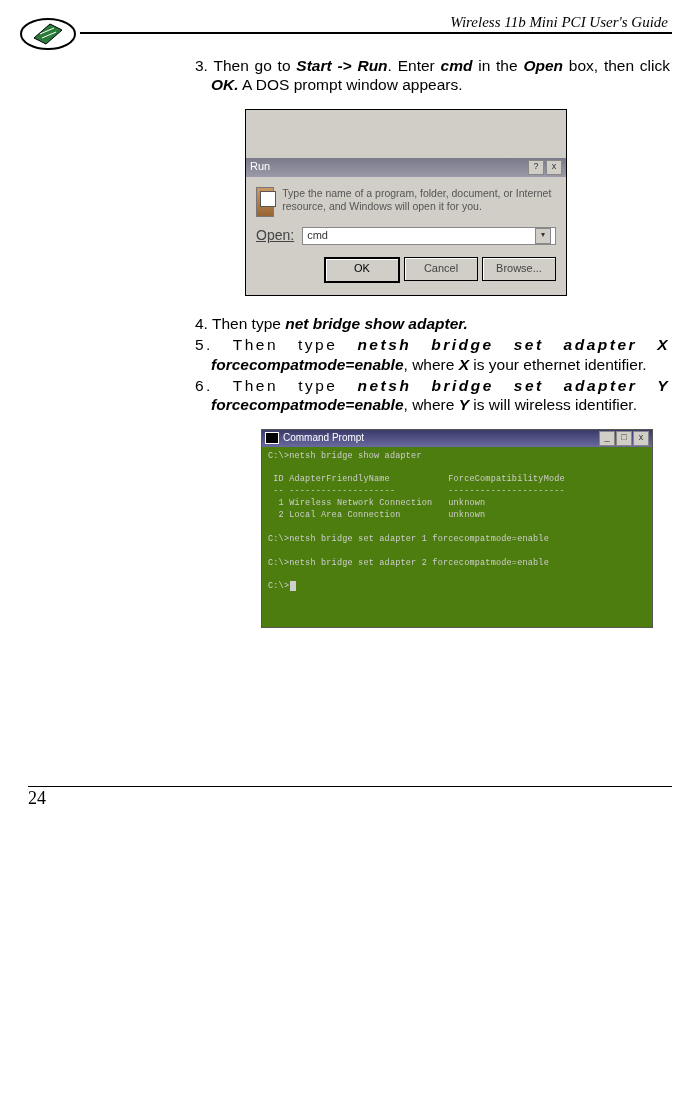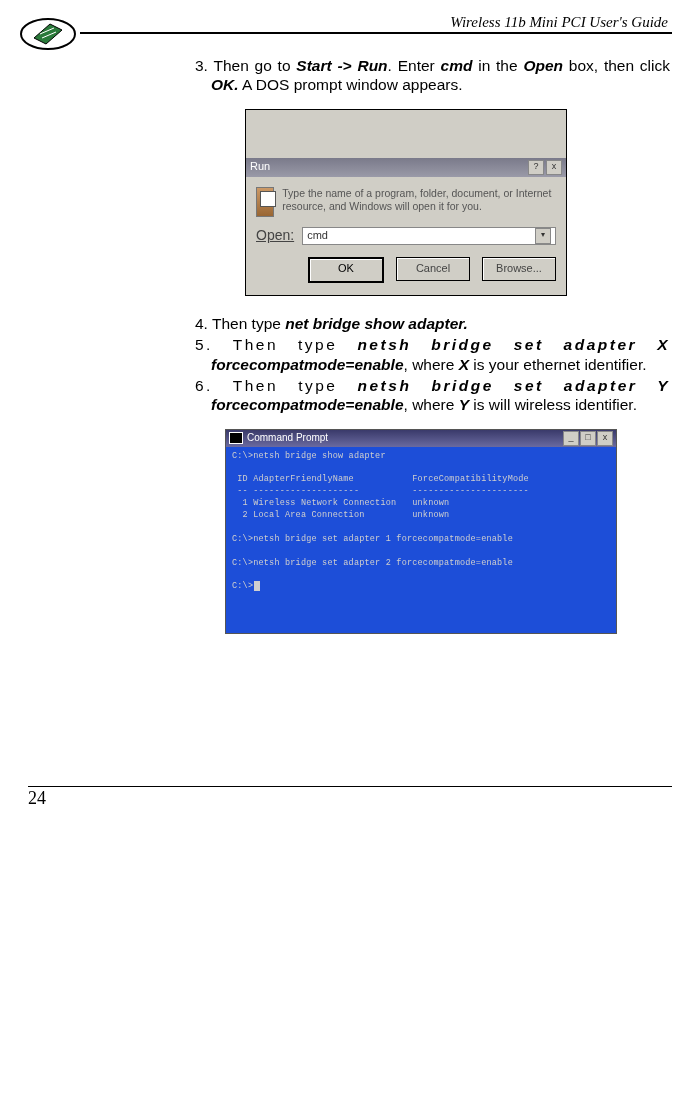--- a/index.html
+++ b/index.html
@@ -109,48 +109,49 @@
   .run-open-label { color:#444; text-decoration: underline; font-size:14px;}
   .run-input {
     flex:1; height:18px; border:1px solid #888; background:#fff;
     padding: 1px 4px; font-size:11px; box-sizing:border-box;
     display:flex; align-items:center; justify-content:space-between;
   }
   .run-input-arrow{
     width:14px; height:14px; background:#d0cec6; border:1px solid #888;
     font-size:8px; text-align:center; line-height:12px;
   }
-  .run-buttons { display:flex; justify-content:flex-end; gap:12px; }
+  .run-buttons { display:flex; justify-content:flex-end; gap:4px; }
   .run-btn {
     width: 72px; height: 22px;
     background:#d0cec6; border:1px solid #000;
     font-size:11px; text-align:center; line-height:20px;
     box-shadow: inset 1px 1px 0 #fff;
     color:#444;
   }
   .run-btn.ok { border:2px solid #000; line-height:18px; color:#000;}
   
   .cmd-window {
     width: 390px;
     border: 1px solid #555;
     font-family: "Courier New", monospace;
+    margin-left: 36px;
   }
   .cmd-title {
     display:flex; justify-content:space-between; align-items:center;
     background: linear-gradient(#3a3a6a,#6a6aa0);
     color:#fff; font-family: Tahoma, Arial, sans-serif;
     font-size:10px; padding:1px 3px;
   }
   .cmd-title-left{ display:flex; align-items:center; gap:4px;}
   .cmd-icon{ width:12px; height:10px; background:#000; border:1px solid #fff;}
   .cmd-title-right{ display:flex; gap:1px;}
   .cmd-body {
-    background:#1d4ed8; color:#cfcfcf;
+    background:#4d7c0f; color:#cfcfcf;
     font-size:8.5px; line-height:1.4;
-    padding:4px 6px 16px 6px;
+    padding:4px 6px 10px 6px;
     white-space: pre;
     letter-spacing: 0.2px;
     filter: blur(0.25px);
   }
   .cmd-caret{
     display:inline-block; width:6px; height:10px; background:#cfcfcf;
     vertical-align:text-bottom; margin-left:1px;
   }
   .footer-line {
     position: absolute;

